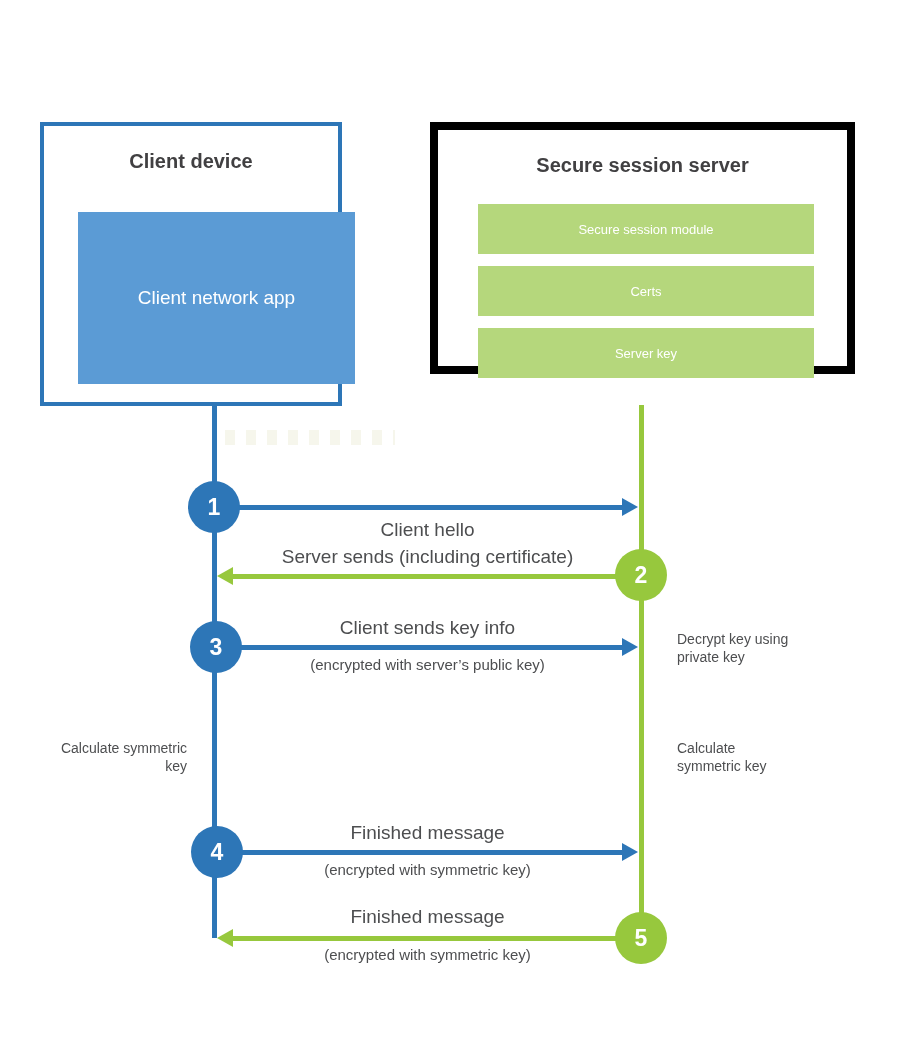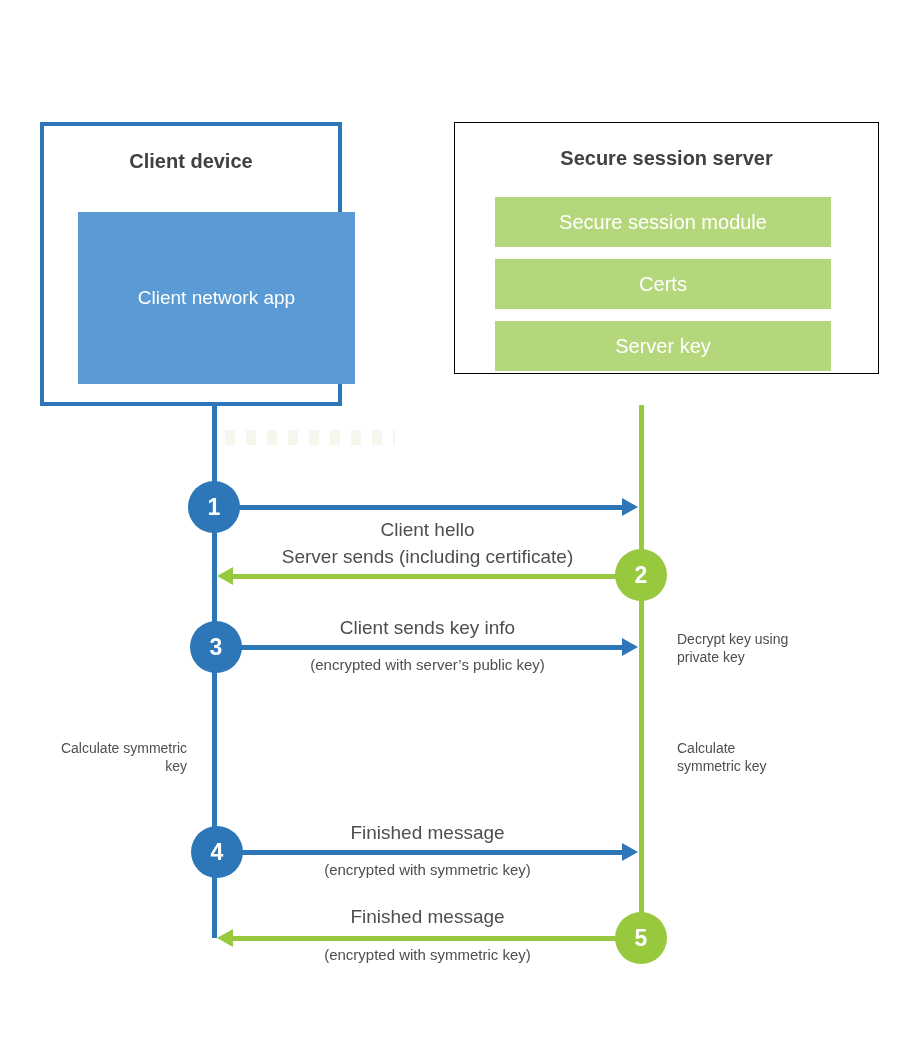--- a/index.html
+++ b/index.html
@@ -19,21 +19,21 @@
     font-weight: 300;
     color: #58595b;
     letter-spacing: 0.3px;
   }
   .entity-box {
     position: absolute;
     background: #ffffff;
     box-sizing: border-box;
   }
   .client-box  { left: 40px;  top: 122px; width: 302px; height: 284px; border: 4px solid #2d76b7; }
-  .server-box  { left: 454px; top: 122px; width: 425px; height: 252px; border: 1px solid #000000; }
+  .server-box  { left: 430px; top: 122px; width: 425px; height: 252px; border: 8px solid #000000; }
   .entity-title {
     margin-top: 24px;
     text-align: center;
     font-size: 20px;
     font-weight: 700;
     color: #414042;
   }
   .app-box {
     position: absolute;
     left: 34px; top: 86px;
@@ -47,21 +47,21 @@
     text-align: center;
     line-height: 1.5;
     max-width: 190px;
   }
   .module-bar {
     position: absolute;
     left: 40px;
     width: 336px; height: 50px;
     background: #b5d77c;
     color: #ffffff;
-    font-size: 20px;
+    font-size: 13px;
     display: flex; align-items: center; justify-content: center;
   }
   .module-bar.m0 { top: 74px; }
   .module-bar.m1 { top: 136px; }
   .module-bar.m2 { top: 198px; }
 
   .vline { position: absolute; width: 5px; top: 405px; height: 533px; }
   .vline.blue  { left: 212px; background: #2d76b7; }
   .vline.green { left: 639px; background: #97c83d; }
 

